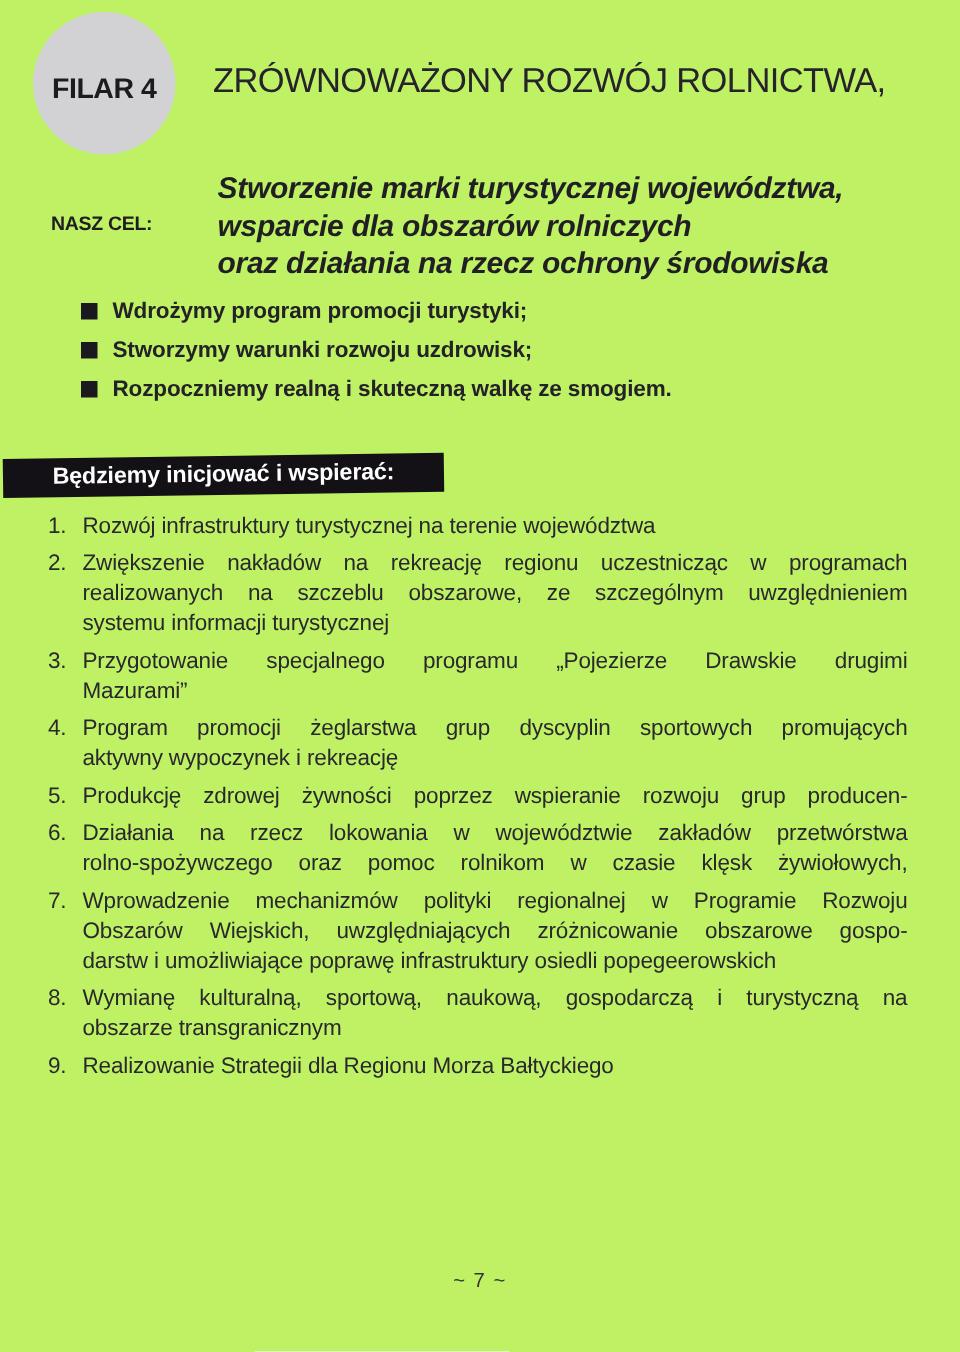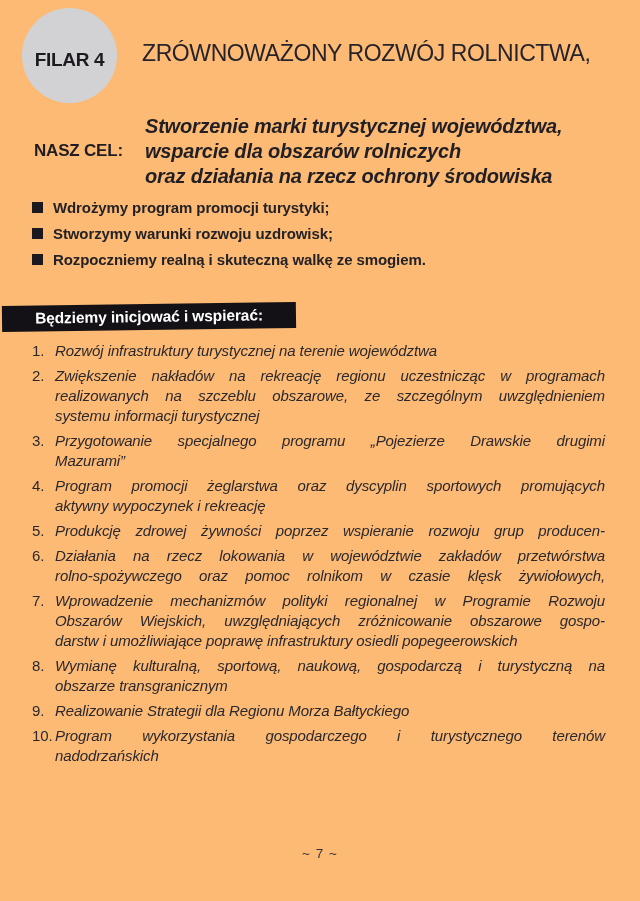--- a/index.html
+++ b/index.html
@@ -1,17 +1,17 @@
 <!DOCTYPE html>
 <html><head>
 <meta charset="utf-8">
 <style>
   html,body { margin:0; padding:0; background:#ffffff; }
   .page {
-    position:relative; width:640px; height:901px; background:#fdba74;
+    position:relative; width:640px; height:901px; background:#bef264;
     font-family:"Liberation Sans", sans-serif; color:#262626; overflow:hidden;
   }
 
   
   .badge {
     position:absolute; left:22px; top:8px; width:95px; height:95px;
     border-radius:50%; background:#d2d2d4;
     display:flex; align-items:center; justify-content:center;
   }
   .badge span {
@@ -24,37 +24,38 @@
     position:absolute; left:142px; top:38px; margin:0;
     font-size:23px; line-height:30px; font-weight:normal;
     letter-spacing:-0.4px; color:#27232b;
   }
   .title .tl { display:block; }
 
   
   .goal { position:absolute; left:34px; top:114px; right:30px; }
   .goal-label {
     position:absolute; left:0; top:27px;
-    font-weight:bold; font-size:17px; color:#1f1d22; letter-spacing:-0.2px;
+    font-weight:bold; font-size:13px; color:#1f1d22; letter-spacing:-0.2px;
   }
   .goal-lines {
     margin-left:111px;
     font-weight:bold; font-style:italic; font-size:20px; line-height:25px;
     color:#211f24; letter-spacing:-0.2px;
   }
 
   
   .commitments {
     position:absolute; left:32px; top:200px; right:35px;
     list-style:none; margin:0; padding:0;
   }
   .commitments li {
     display:flex; align-items:flex-start; margin-bottom:10px;
     font-weight:bold; font-size:15px; line-height:16px; color:#242226;
     letter-spacing:-0.1px;
+    margin-left:22px;
   }
   .sq {
     flex:0 0 11px; width:11px; height:11px; background:#1b191d;
     margin:2px 10px 0 0;
   }
 
   
   .section-bar {
     position:absolute; left:2px; top:306px; width:294px; height:26px;
     background:#131116; color:#ffffff;
@@ -67,21 +68,21 @@
 
   
   .numlist {
     position:absolute; left:32px; top:341px; width:573px;
     list-style:none; margin:0; padding:0;
     font-size:15px; line-height:20px; color:#2a282c; letter-spacing:-0.1px;
   }
   .numlist li { display:flex; margin-bottom:5px; }
   .numlist .num { flex:0 0 23px; }
   .numlist .txt { flex:1; min-width:0; }
-  .ln { text-align:left;font-style:italic; }
+  .ln { text-align:left; }
   .ln.j { text-align:justify; text-align-last:justify; }
 
   
   .page-number {
     position:absolute; left:0; top:846px; width:100%;
     text-align:center; font-size:13.5px; color:#333136; letter-spacing:1px;
   }
 </style>
 </head>
 <body>
@@ -147,21 +148,21 @@
       <span class="num">3.</span>
       <div class="txt">
         <div class="ln j">Przygotowanie specjalnego programu „Pojezierze Drawskie drugimi</div>
         <div class="ln">Mazurami”</div>
       </div>
     </li>
 
     <li>
       <span class="num">4.</span>
       <div class="txt">
-        <div class="ln j">Program promocji żeglarstwa oraz dyscyplin sportowych promujących</div>
+        <div class="ln j">Program promocji żeglarstwa grup dyscyplin sportowych promujących</div>
         <div class="ln">aktywny wypoczynek i rekreację</div>
       </div>
     </li>
 
     <li>
       <span class="num">5.</span>
       <div class="txt">
         <div class="ln j">Produkcję zdrowej żywności poprzez wspieranie rozwoju grup producen-</div>
       </div>
     </li>
@@ -191,25 +192,18 @@
       </div>
     </li>
 
     <li>
       <span class="num">9.</span>
       <div class="txt">
         <div class="ln">Realizowanie Strategii dla Regionu Morza Bałtyckiego</div>
       </div>
     </li>
 
-    <li>
-      <span class="num">10.</span>
-      <div class="txt">
-        <div class="ln j">Program wykorzystania gospodarczego i turystycznego terenów</div>
-        <div class="ln">nadodrzańskich</div>
-      </div>
-    </li>
 
   </ol>
 
   <div class="page-number">~ 7 ~</div>
 
 </div>
 
 </body></html>

